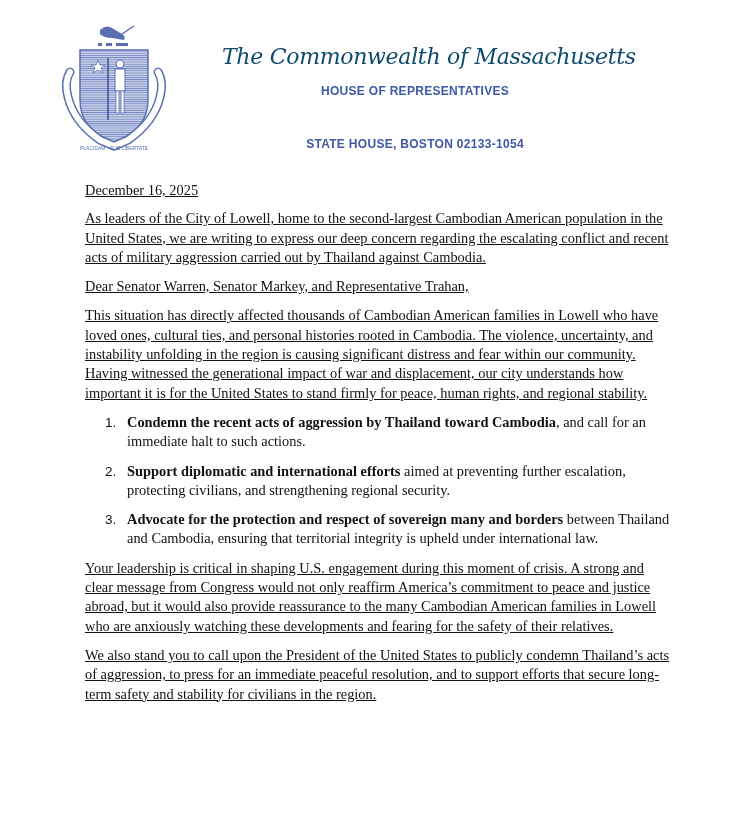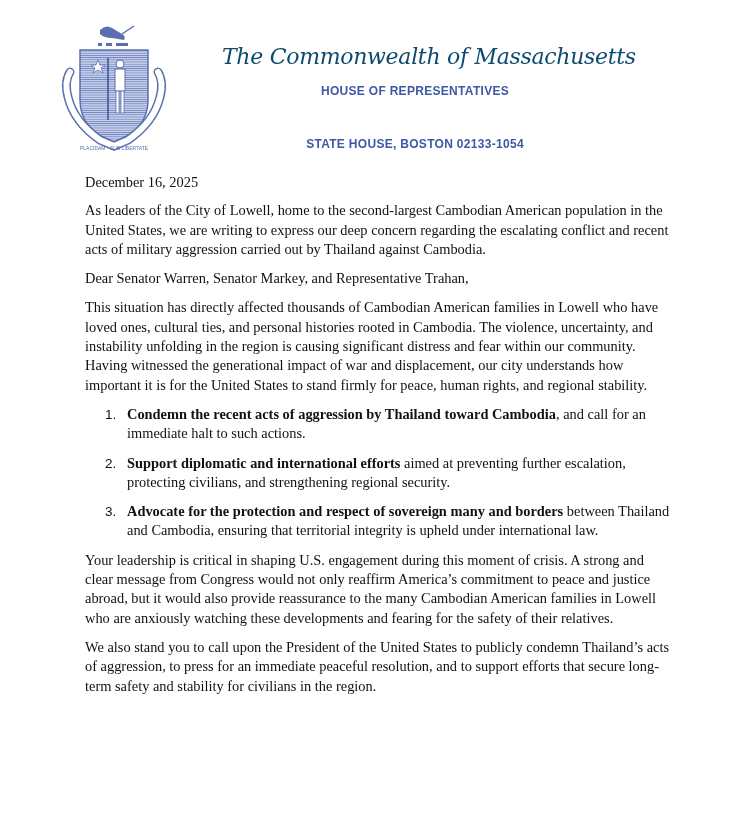--- a/index.html
+++ b/index.html
@@ -17,21 +17,21 @@
       font-family: "Liberation Sans", sans-serif; font-weight: bold;
       font-size: 12px; color: #3d58a6; letter-spacing: 0.3px; white-space: nowrap;
     }
     .lh1 { top: 84px; }
     .lh2 { top: 97px; margin-top: 40px; }
     .body-text {
       position: absolute; left: 85px; top: 173px; width: 585px;
       font-family: "Liberation Serif", serif; font-size: 14.4px; line-height: 19.3px;
       color: #111;
     }
-    .body-text p { margin: 0 0 10px 0; }
+    .body-text p { margin: 8px 0 10px 0; text-decoration: underline; }
     .body-text .date { margin-bottom: 9px; }
     ol.asks { margin: 4px 0 10px 0; padding-left: 42px; list-style: none; counter-reset: item; }
     ol.asks li { position: relative; margin-bottom: 10px; padding-left: 0; }
     ol.asks li .num {
       position: absolute; left: -22px; top: 0;
       font-family: "Liberation Sans", sans-serif; font-size: 13.5px;
     }
     b { font-weight: bold; }
   </style>
 </head>

